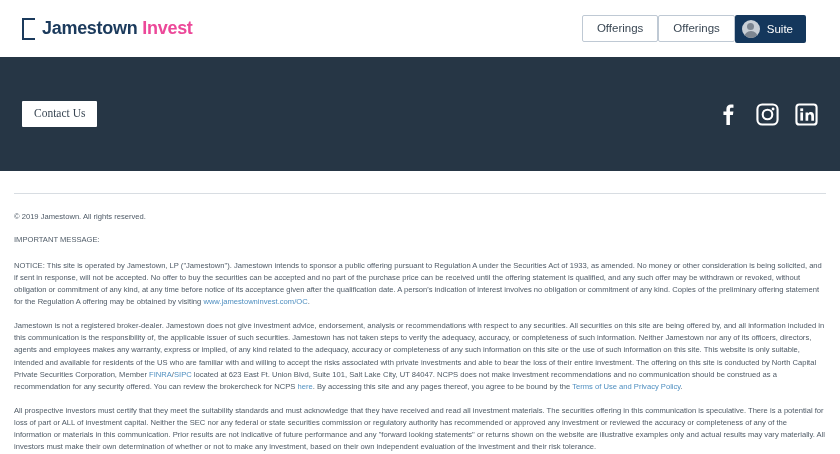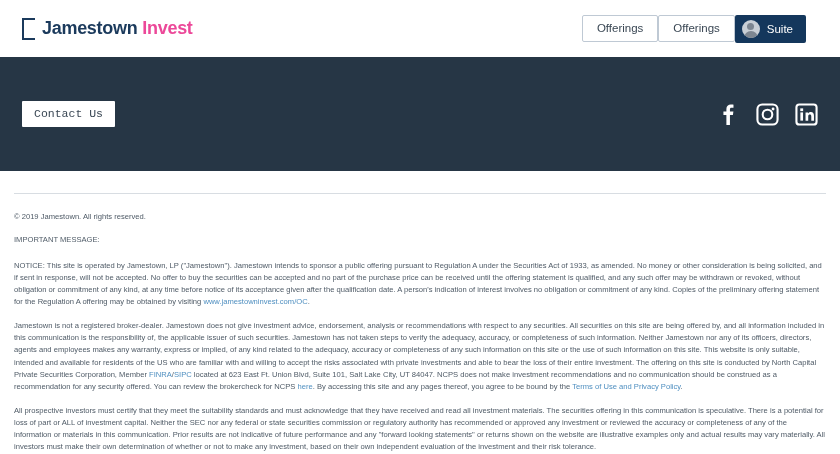--- a/index.html
+++ b/index.html
@@ -106,21 +106,21 @@
     gap: 14px;
   }
   .contact-btn {
     background: #ffffff;
     color: #3a4754;
     font-size: 11.5px;
     padding: 7px 12px;
     border: none;
     border-radius: 1px;
     cursor: pointer;
-    font-family: Liberation Mono, monospace;
+    font-family: Liberation Serif, serif;
     line-height: 1;
   }
   .band-link {
     color: #ffffff;
     font-size: 11.5px;
     text-decoration: none;
     cursor: pointer;
   }
   .socials {
     display: flex;

